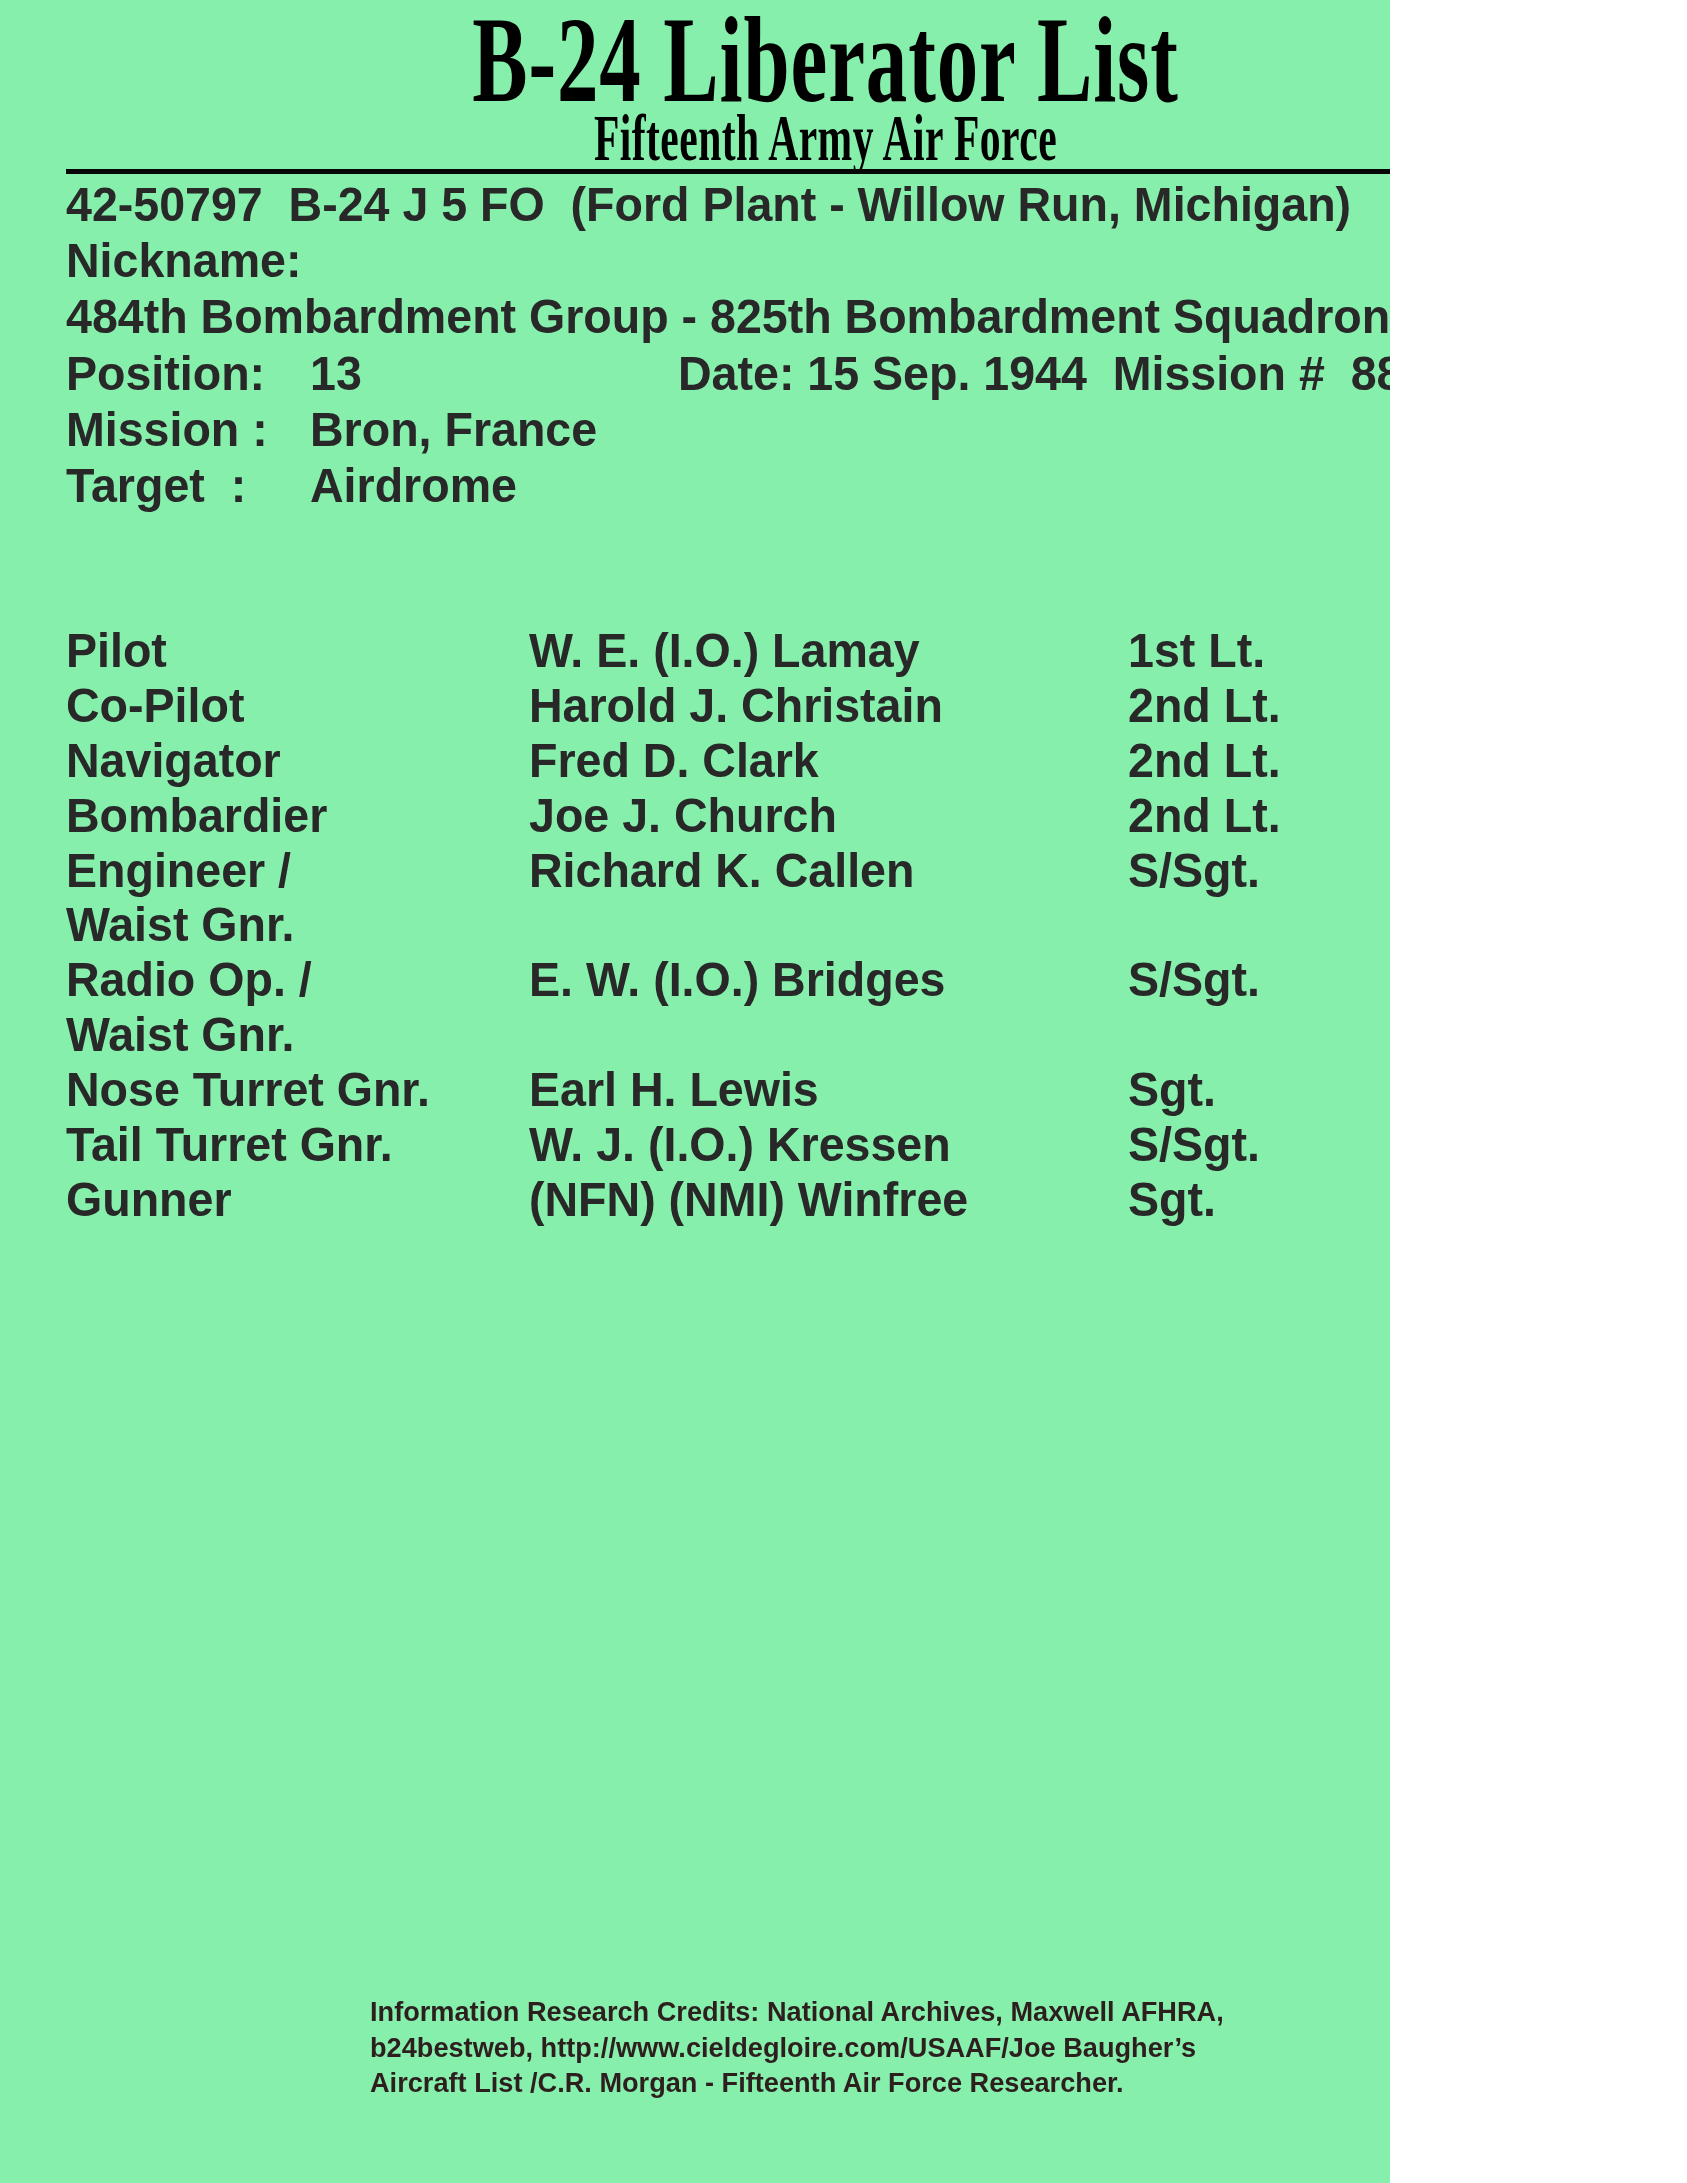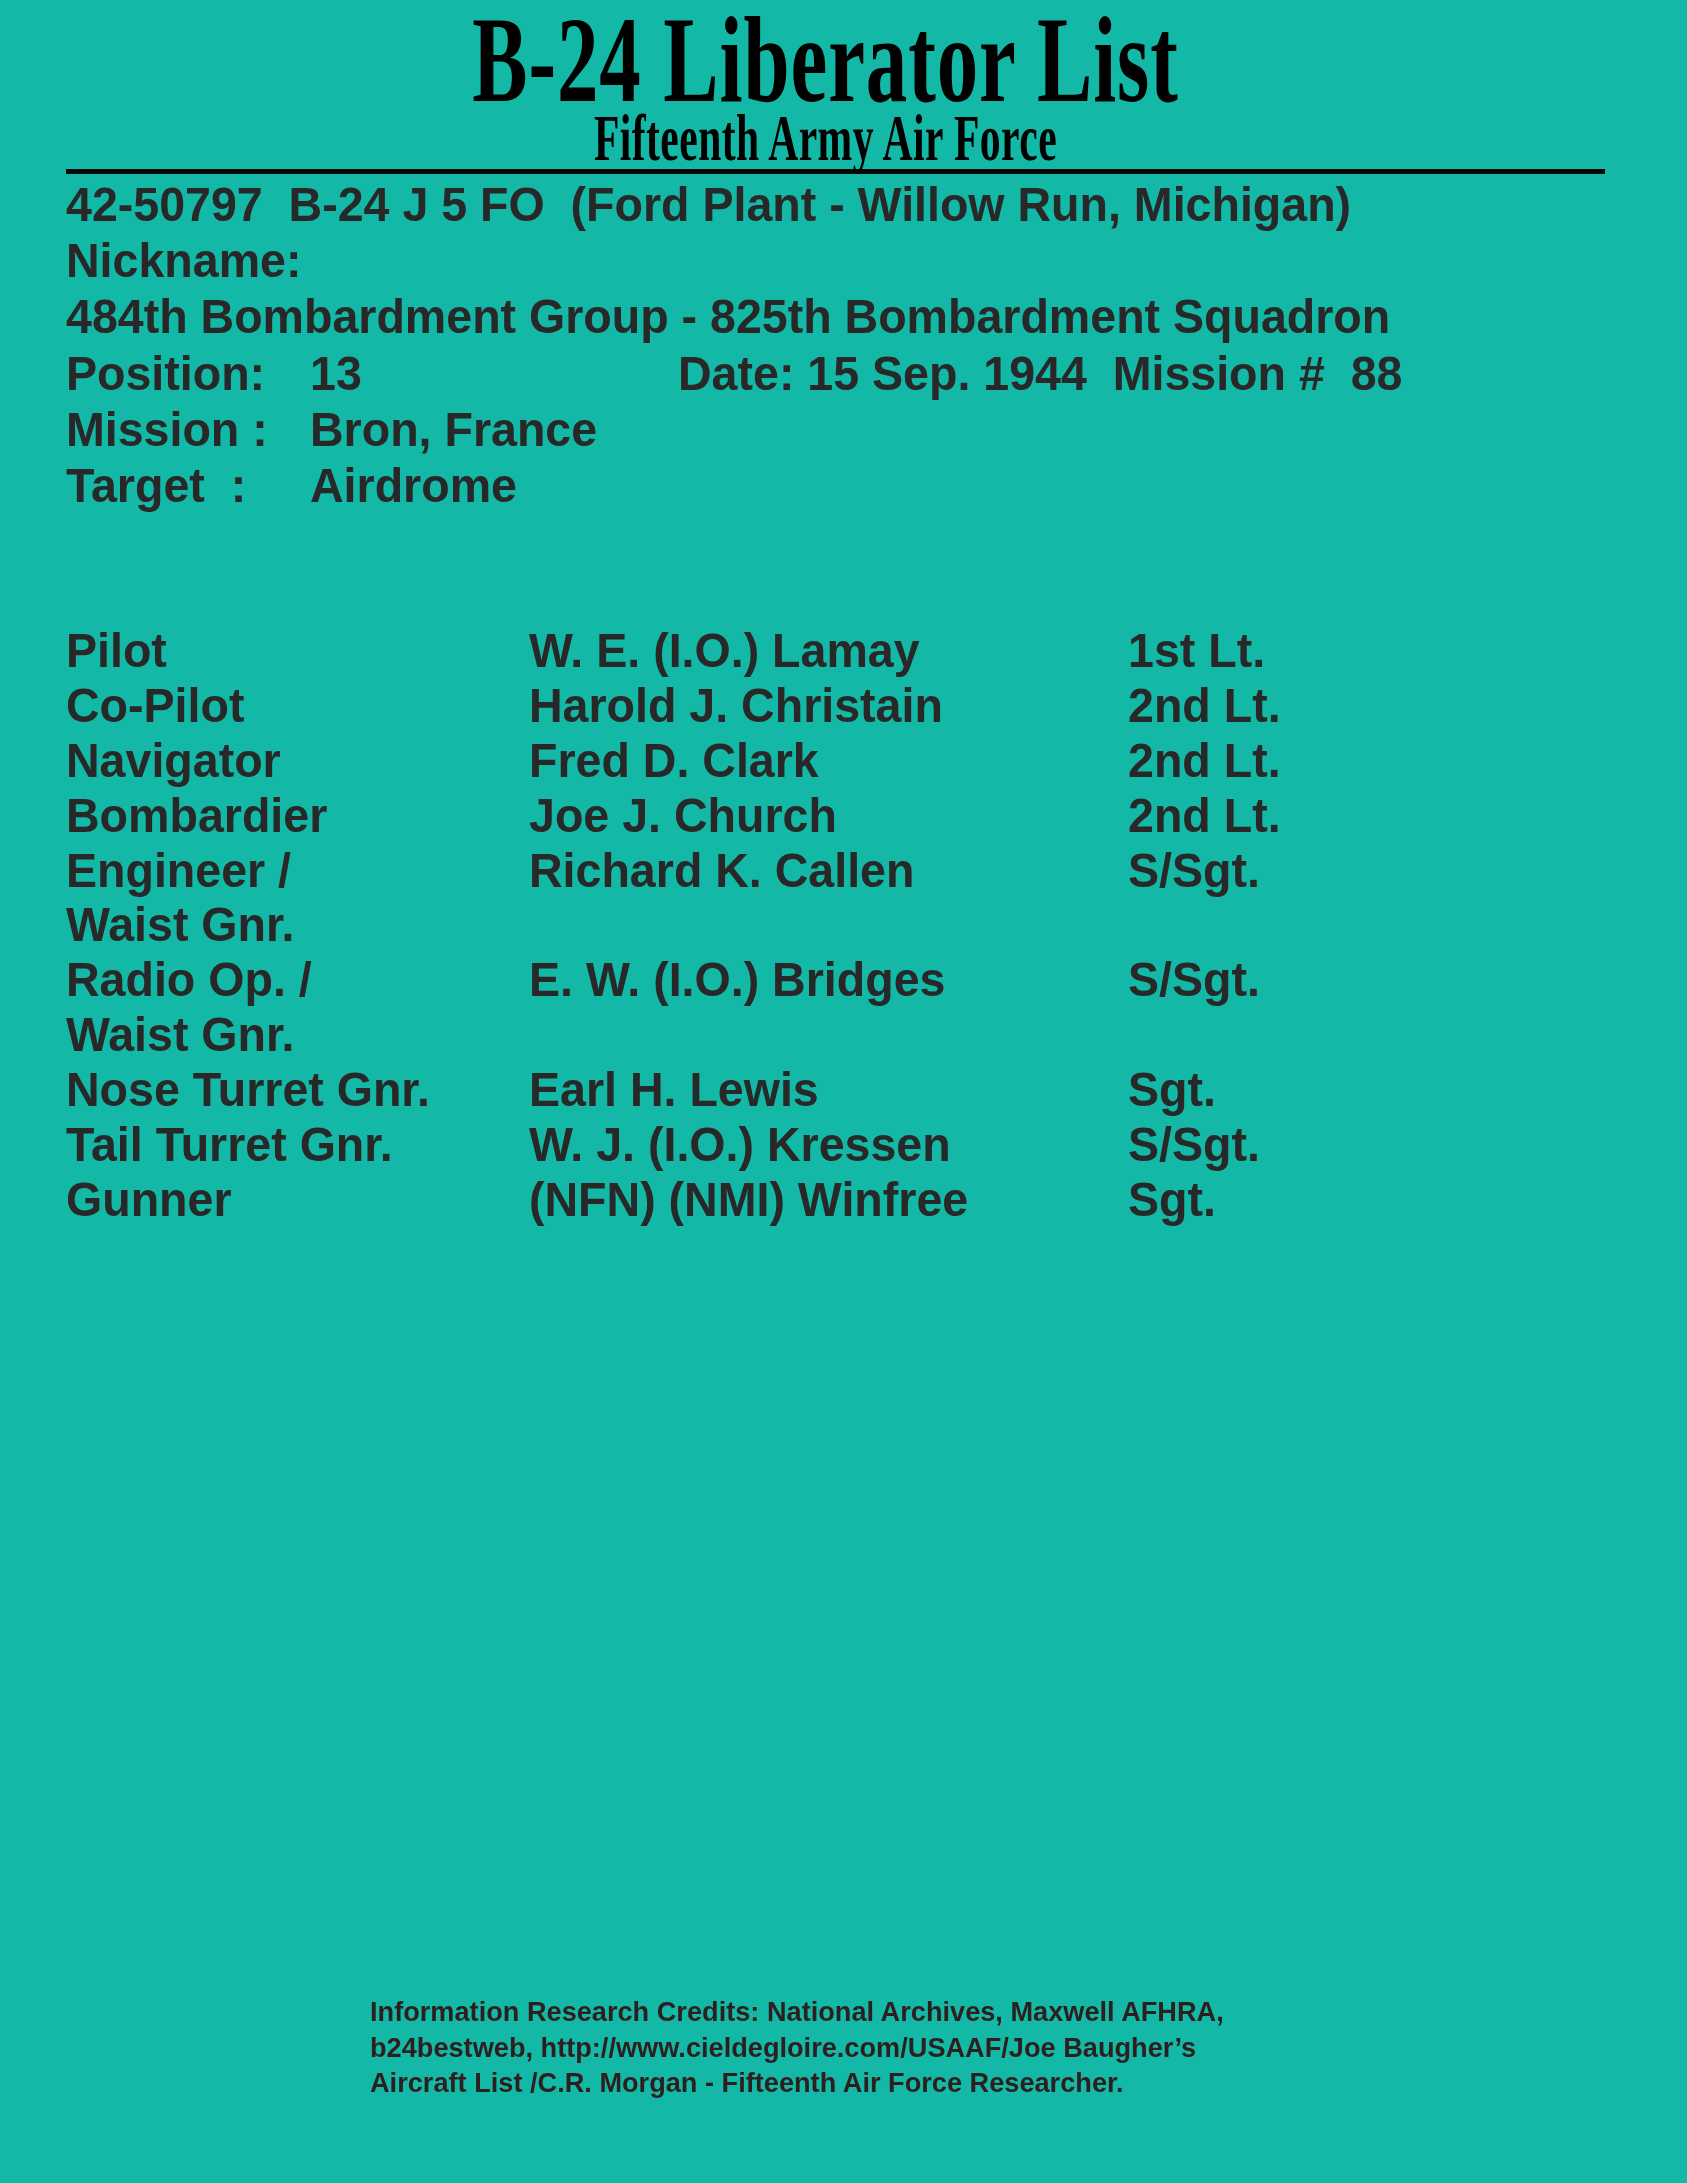--- a/index.html
+++ b/index.html
@@ -1,20 +1,20 @@
 <!DOCTYPE html>
 <html style="font-size:10.6px"><head>
 <meta charset="utf-8">
 <style>
   html, body { margin: 0; padding: 0; background: #ffffff; }
   .page {
     position: relative;
-    width: 1687px;
+    width: 1390px;
     height: 2183px;
-    background: #14b8a6;
+    background: #86efac;
     overflow: hidden;
     font-family: "Liberation Sans", sans-serif;
   }
   
   .center-wrap {
     position: absolute;
     left: -18.5px;
     width: 1687px;
     text-align: center;
     white-space: pre;

